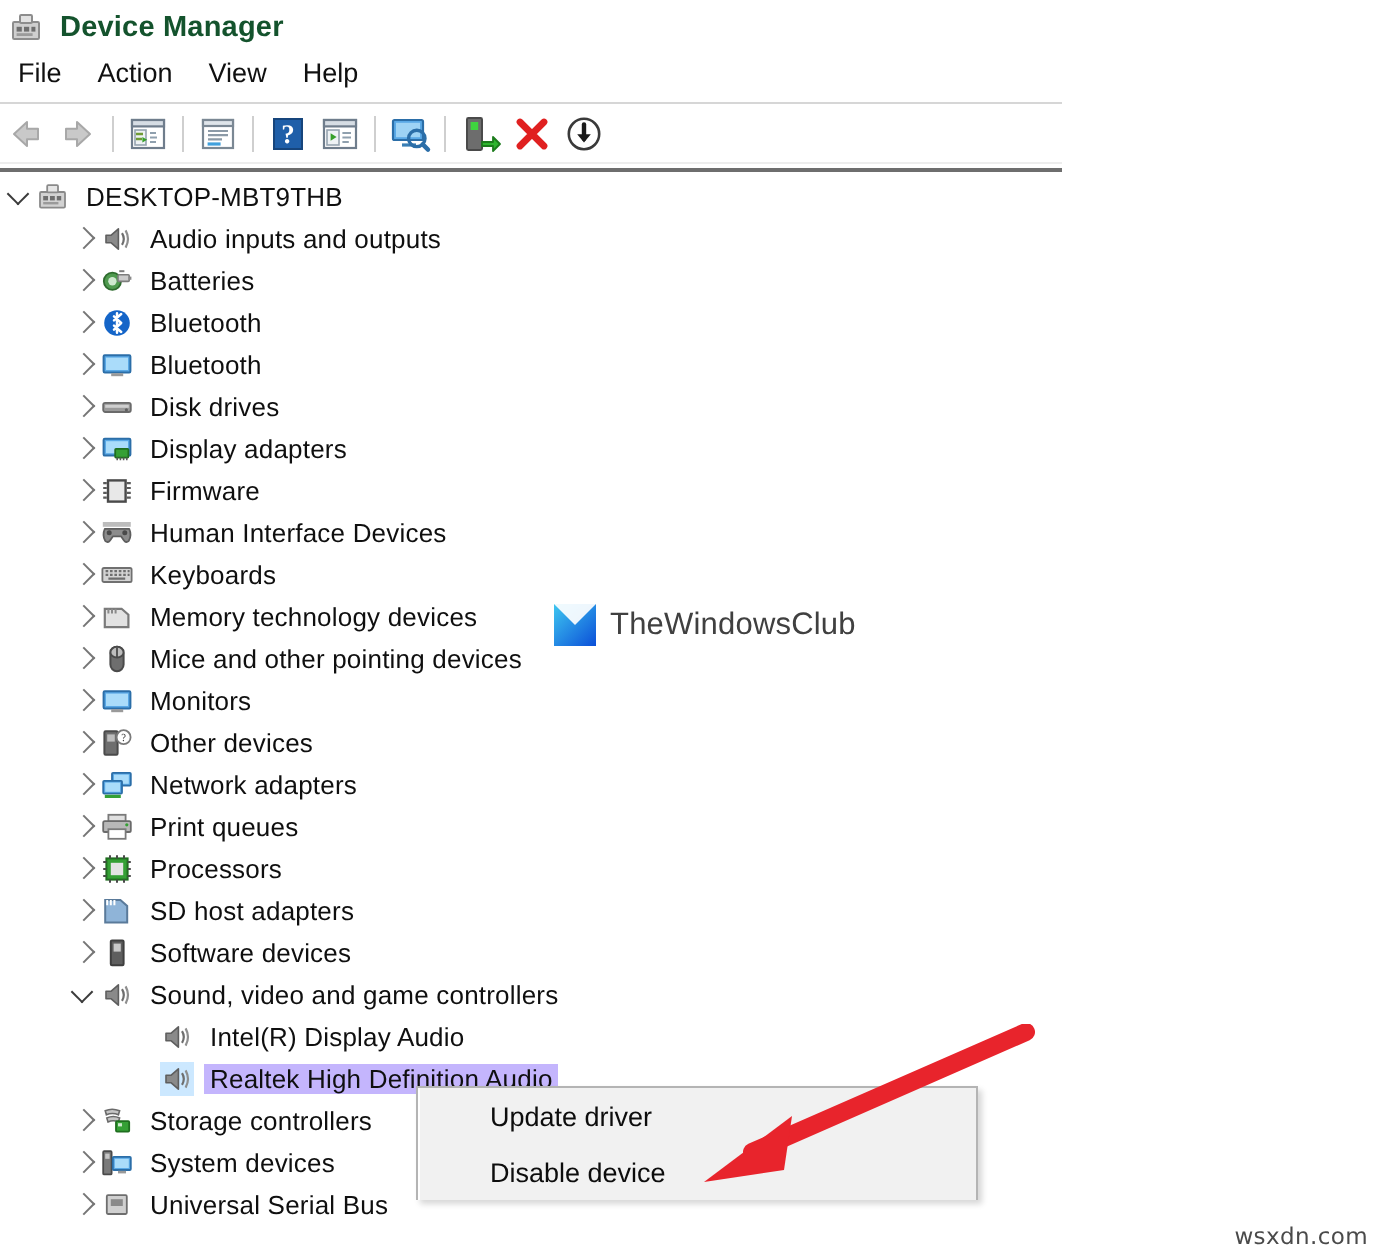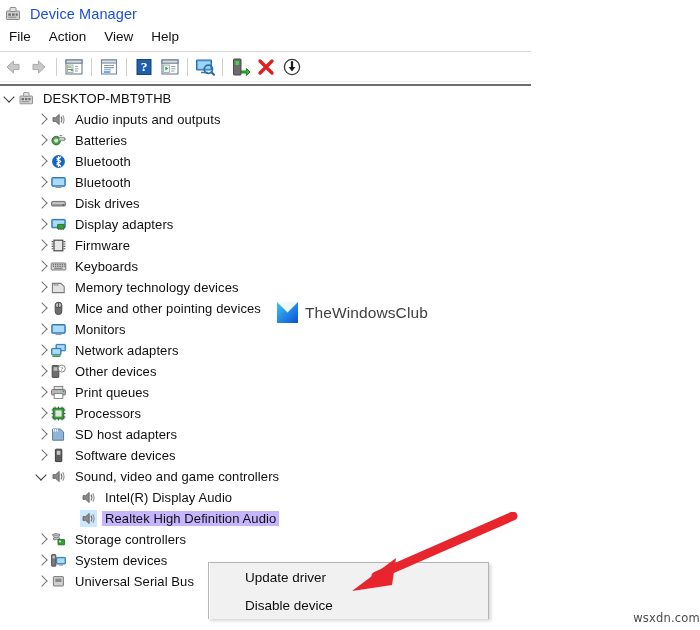--- a/index.html
+++ b/index.html
@@ -40,23 +40,24 @@
   }
   #titlebar .t-icon {
     margin-left: 4px;
     width: 18px; height: 18px;
     position: relative;
     flex: 0 0 auto;
   }
   #titlebar .title-text {
     margin-left: 8px;
     font-size: 14.5px;
-    color: #1d4ed8;
+    color: #14532d;
     letter-spacing: .1px;
     white-space: nowrap;
+    font-weight: bold;
   }
 
   
   #menubar {
     position: absolute;
     left: 0; top: 27px;
     width: 531px; height: 24px;
     display: flex;
     align-items: flex-start;
     background: #ffffff;
@@ -162,21 +163,21 @@
     left: 3px; top: 5px;
     transform: rotate(45deg);
     border-right-width: 1.7px;
     border-bottom-width: 1.7px;
     border-color: #3b3b3b;
   }
 
   
   #ctxmenu {
     position: absolute;
-    left: 208px; top: 562px;
+    left: 208px; top: 543px;
     width: 281px; height: 57px;
     background: #f1f1f1;
     border: 1px solid #b4b4b4;
     border-bottom: none;
     box-sizing: border-box;
     box-shadow: 2px 2px 3px rgba(0,0,0,.16);
     z-index: 40;
   }
   #ctxmenu .cm-item {
     height: 28px;
@@ -219,21 +220,21 @@
     position: absolute;
     left: 330px; top: 512px;
     width: 200px; height: 90px;
     z-index: 50;
     pointer-events: none;
   }
 
   
   #credit {
     position: absolute;
-    right: 0; bottom: 5px;
+    right: 16px; bottom: 5px;
     font-size: 11.5px;
     color: #4a4a4a;
     font-family: "DejaVu Sans", sans-serif;
     letter-spacing: .2px;
     z-index: 60;
   }
 </style>
 </head>
 <body>
 
@@ -471,20 +472,35 @@
         <svg width="17" height="17" viewBox="0 0 17 17">
           <rect x="3.4" y="2.6" width="10" height="11.8" fill="#4a4a4a"></rect>
           <rect x="4.6" y="3.8" width="7.6" height="9.4" fill="#e8e8e8"></rect>
           <path d="M3.4 4.6 L1.6 4.6 M3.4 7 L1.6 7 M3.4 9.4 L1.6 9.4 M3.4 11.8 L1.6 11.8
                    M13.4 4.6 L15.4 4.6 M13.4 7 L15.4 7 M13.4 9.4 L15.4 9.4 M13.4 11.8 L15.4 11.8" stroke="#5a5a5a" stroke-width="1.1"></path>
         </svg>
       </span>
       <span class="lbl">Firmware</span>
     </div>
 
+    <div class="row lvl1">
+      <span class="twisty">
+          <i class="chev"></i>
+        </span>
+      <span class="dicon">
+        <svg width="17" height="17" viewBox="0 0 17 17">
+          <rect x="1.4" y="3" width="14" height="2.4" fill="#bdbdbd"></rect>
+          <path d="M2.4 6.4 Q1 9.6 2.6 12.4 Q4 13.8 5.2 12 L6.4 10.2 L10.6 10.2 L11.8 12
+                   Q13 13.8 14.4 12.4 Q16 9.6 14.6 6.4 Z" fill="#8c8c8c" stroke="#5e5e5e" stroke-width=".9" stroke-linejoin="round"></path>
+          <circle cx="4.6" cy="8.4" r="1.25" fill="#4a4a4a"></circle>
+          <circle cx="12.4" cy="8.4" r="1.25" fill="#4a4a4a"></circle>
+        </svg>
+      </span>
+      <span class="lbl">Human Interface Devices</span>
+    </div>
 
 
     <div class="row lvl1">
       <span class="twisty">
           <i class="chev"></i>
         </span>
       <span class="dicon">
         <svg width="17" height="17" viewBox="0 0 17 17">
           <rect x="1.2" y="5" width="14.6" height="7" rx=".8" fill="#d4d4d4" stroke="#707070" stroke-width=".9"></rect>
           <path d="M2.8 6.6 h1.3 M5 6.6 h1.3 M7.2 6.6 h1.3 M9.4 6.6 h1.3 M11.6 6.6 h1.3 M13.8 6.6 h1
@@ -527,51 +543,51 @@
           <i class="chev"></i>
         </span>
       <span class="dicon">
         <svg width="17" height="17" viewBox="0 0 17 17">
           <rect x="1.8" y="3.6" width="13.4" height="8.6" rx=".6" fill="#5aa9e6" stroke="#2b6ea8" stroke-width="1"></rect>
           <rect x="3" y="4.8" width="11" height="6.2" fill="#aadcfa"></rect>
           <rect x="5.6" y="12.6" width="6" height="1.5" fill="#9a9a9a"></rect>
         </svg>
       </span>
       <span class="lbl">Monitors</span>
+    </div>
+
+    <div class="row lvl1">
+      <span class="twisty">
+          <i class="chev"></i>
+        </span>
+      <span class="dicon">
+        <svg width="17" height="17" viewBox="0 0 17 17">
+          <rect x="2.2" y="2.6" width="6.6" height="11.8" rx=".6" fill="#6e6e6e" stroke="#4a4a4a" stroke-width="1"></rect>
+          <rect x="3.6" y="4.2" width="3.8" height="3.6" fill="#bdbdbd"></rect>
+          <circle cx="11.8" cy="5.6" r="3.5" fill="#ffffff" stroke="#7a7a7a" stroke-width=".9"></circle>
+          <text x="11.8" y="7.6" font-family="Liberation Serif, serif" font-size="5.4" fill="#3a3a3a" text-anchor="middle">?</text>
+        </svg>
+      </span>
+      <span class="lbl">Other devices</span>
     </div>
 
     <div class="row lvl1">
       <span class="twisty">
           <i class="chev"></i>
         </span>
       <span class="dicon">
         <svg width="17" height="17" viewBox="0 0 17 17">
           <rect x="6" y="2.4" width="9.4" height="6.4" rx=".5" fill="#5aa9e6" stroke="#2b6ea8" stroke-width=".9"></rect>
           <rect x="7" y="3.3" width="7.4" height="4.6" fill="#aadcfa"></rect>
           <rect x="1.6" y="6.4" width="9.4" height="6.4" rx=".5" fill="#5aa9e6" stroke="#2b6ea8" stroke-width=".9"></rect>
           <rect x="2.6" y="7.3" width="7.4" height="4.6" fill="#aadcfa"></rect>
           <path d="M2.4 14.2 L10.4 14.2" stroke="#35a035" stroke-width="1.6"></path>
         </svg>
       </span>
       <span class="lbl">Network adapters</span>
-    </div>
-
-    <div class="row lvl1">
-      <span class="twisty">
-          <i class="chev"></i>
-        </span>
-      <span class="dicon">
-        <svg width="17" height="17" viewBox="0 0 17 17">
-          <rect x="2.2" y="2.6" width="6.6" height="11.8" rx=".6" fill="#6e6e6e" stroke="#4a4a4a" stroke-width="1"></rect>
-          <rect x="3.6" y="4.2" width="3.8" height="3.6" fill="#bdbdbd"></rect>
-          <circle cx="11.8" cy="5.6" r="3.5" fill="#ffffff" stroke="#7a7a7a" stroke-width=".9"></circle>
-          <text x="11.8" y="7.6" font-family="Liberation Serif, serif" font-size="5.4" fill="#3a3a3a" text-anchor="middle">?</text>
-        </svg>
-      </span>
-      <span class="lbl">Other devices</span>
     </div>
 
     <div class="row lvl1">
       <span class="twisty">
           <i class="chev"></i>
         </span>
       <span class="dicon">
         <svg width="17" height="17" viewBox="0 0 17 17">
           <rect x="4.2" y="2.4" width="8.6" height="3.4" fill="#e0e0e0" stroke="#7a7a7a" stroke-width=".9"></rect>
           <rect x="1.6" y="5.6" width="13.8" height="5.4" rx=".8" fill="#b8b8b8" stroke="#6a6a6a" stroke-width=".9"></rect>

